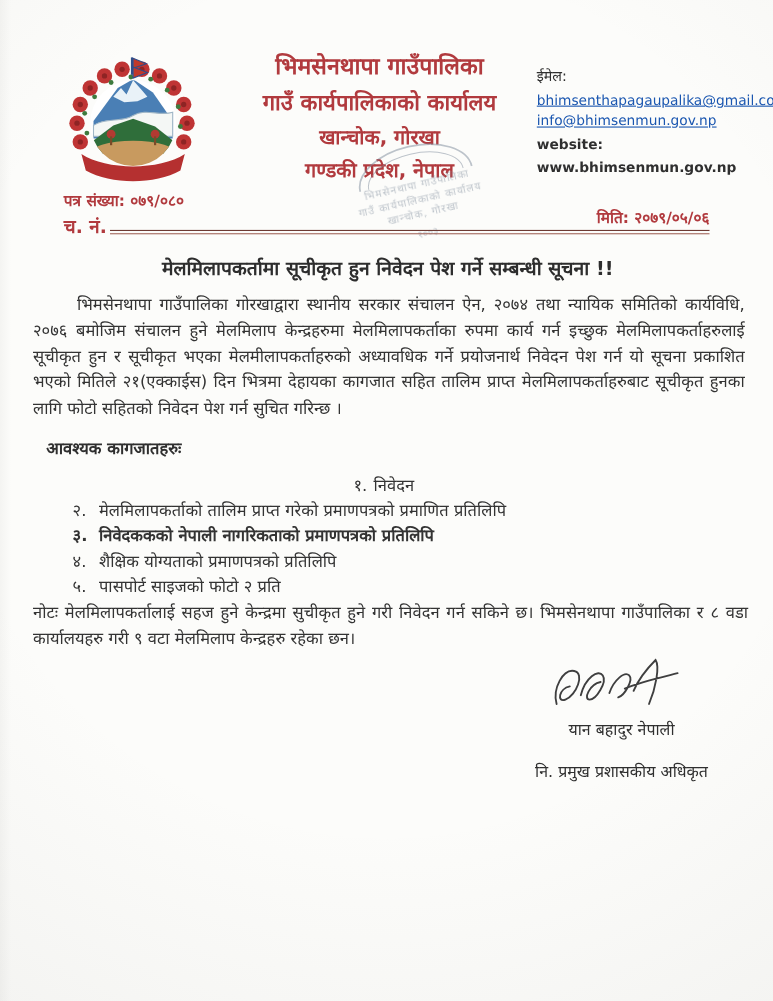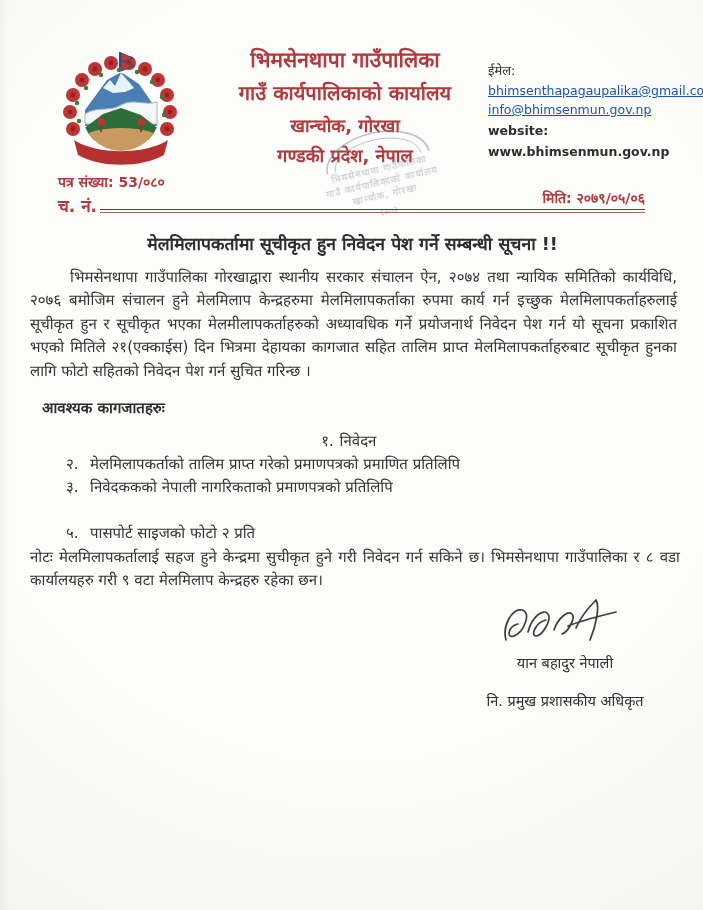--- a/index.html
+++ b/index.html
@@ -167,39 +167,42 @@
     <svg class="arc" width="120" height="34" viewBox="0 0 120 34">
       <ellipse cx="60" cy="34" rx="52" ry="30" fill="none" stroke="#7e8b9b" stroke-width="1.6"></ellipse>
       <ellipse cx="60" cy="34" rx="44" ry="23" fill="none" stroke="#7e8b9b" stroke-width="0.9"></ellipse>
     </svg>
     <div class="s-line">भिमसेनथापा गाउँपालिका</div>
     <div class="s-line">गाउँ कार्यपालिकाको कार्यालय</div>
     <div class="s-line">खान्चोक, गोरखा</div>
     <div class="s-year">१००३</div>
   </div>
 
-  <div class="abs letterno">पत्र संख्या: 53/०८०</div>
+  <div class="abs letterno">पत्र संख्या: ०७९/०८०</div>
   <div class="abs refno">च. नं.</div>
   <div class="abs rule-double"></div>
   <div class="abs date">मिति: २०७९/०५/०६</div>
 
   <div class="abs title">मेलमिलापकर्तामा सूचीकृत हुन निवेदन पेश गर्ने सम्बन्धी सूचना !!</div>
 
   <div class="abs body-par">भिमसेनथापा गाउँपालिका गोरखाद्वारा स्थानीय सरकार संचालन ऐन, २०७४ तथा न्यायिक समितिको कार्यविधि, २०७६ बमोजिम संचालन हुने मेलमिलाप केन्द्रहरुमा मेलमिलापकर्ताका रुपमा कार्य गर्न इच्छुक मेलमिलापकर्ताहरुलाई सूचीकृत हुन र सूचीकृत भएका मेलमीलापकर्ताहरुको अध्यावधिक गर्ने प्रयोजनार्थ निवेदन पेश गर्न यो सूचना प्रकाशित भएको मितिले २१(एक्काईस) दिन भित्रमा देहायका कागजात सहित तालिम प्राप्त मेलमिलापकर्ताहरुबाट सूचीकृत हुनका लागि फोटो सहितको निवेदन पेश गर्न सुचित गरिन्छ ।</div>
 
   <div class="abs docs-heading">आवश्यक कागजातहरुः</div>
 
   <div class="abs doc-item" style="top:430px;text-align:center;">
     <span class="num">१.</span><span>निवेदन</span>
   </div>
   <div class="abs doc-item" style="top:453px;">
     <span class="num">२.</span><span>मेलमिलापकर्ताको तालिम प्राप्त गरेको प्रमाणपत्रको प्रमाणित प्रतिलिपि</span>
   </div>
-  <div class="abs doc-item" style="top:476px;">
+  <div class="abs doc-item" style="top:476px;font-weight:bold;">
     <span class="num">३.</span><span>निवेदककको नेपाली नागरिकताको प्रमाणपत्रको प्रतिलिपि</span>
+  </div>
+  <div class="abs doc-item" style="top:499px;">
+    <span class="num">४.</span><span>शैक्षिक योग्यताको प्रमाणपत्रको प्रतिलिपि</span>
   </div>
   <div class="abs doc-item" style="top:522px;">
     <span class="num">५.</span><span>पासपोर्ट साइजको फोटो २ प्रति</span>
   </div>
 
   <div class="abs note">नोटः मेलमिलापकर्तालाई सहज हुने केन्द्रमा सुचीकृत हुने गरी निवेदन गर्न सकिने छ। भिमसेनथापा गाउँपालिका र ८ वडा कार्यालयहरु गरी ९ वटा मेलमिलाप केन्द्रहरु रहेका छन।</div>
 
   <svg class="abs sig-svg" width="130" height="62" viewBox="0 0 130 62">
     <path d="M8,44 C4,30 14,12 24,14 C34,16 26,36 16,40 C8,43 10,30 20,28
              M30,36 C34,20 46,12 50,18 C54,24 44,40 38,40 C32,40 38,26 48,24

